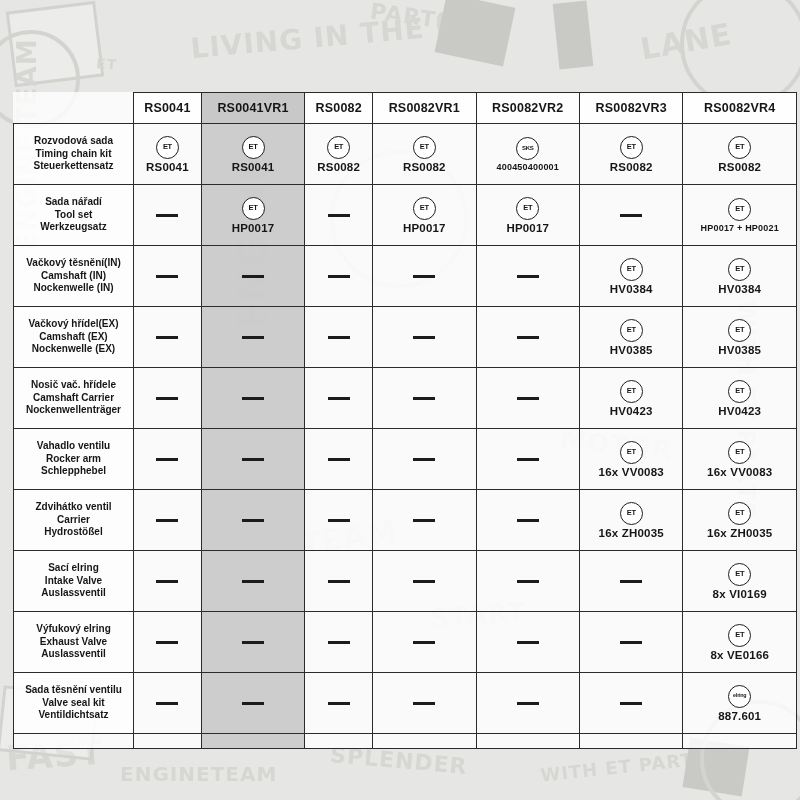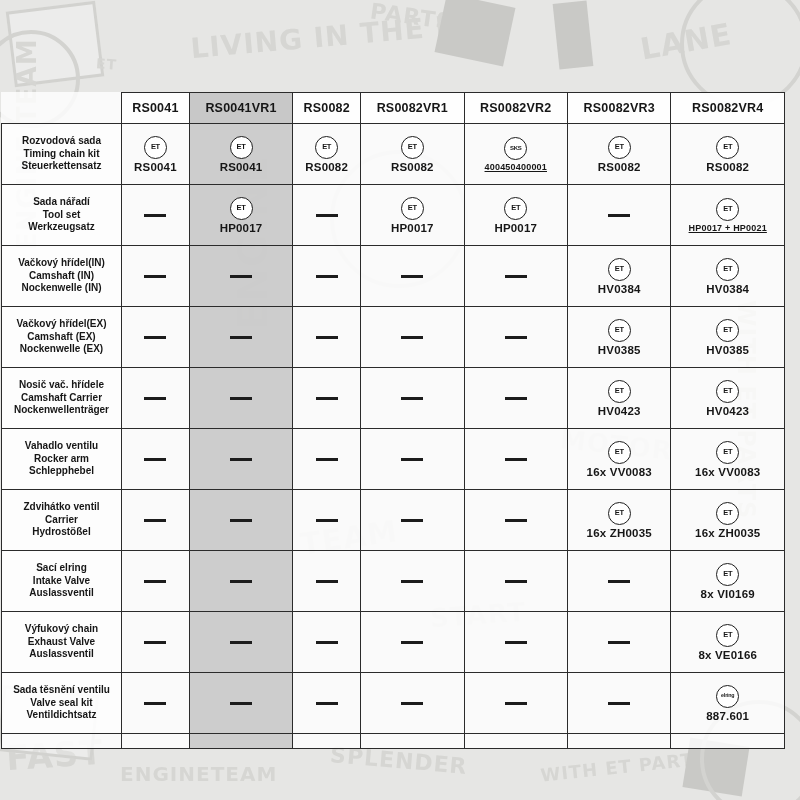--- a/index.html
+++ b/index.html
@@ -38,21 +38,21 @@
     position:absolute;border-radius:50%;
     border:4px solid #d3d3d0;
   }
   
   #sheet{
     position:absolute;
     left:0;top:0;width:800px;height:800px;
   }
   table{
     position:absolute;
-    left:1px;top:92px;
+    left:13px;top:92px;
     width:784px;
     border-collapse:collapse;
     background:rgba(255,255,255,0.80);
   }
   table td,table th{
     border:1px solid #2b2b2b;
     padding:0;
     text-align:center;
     vertical-align:middle;
     font-size:10.5px;
@@ -76,21 +76,21 @@
   }
   .rowhead .l2{font-weight:bold;}
   tbody td{height:52px;}
   .cell{
     display:flex;flex-direction:column;align-items:center;justify-content:center;
     gap:2px;height:100%;
   }
   .code{
     font-size:11.5px;font-weight:bold;letter-spacing:.2px;white-space:nowrap;
   }
-  .code.small{font-size:9px;text-decoration:underline;}
+  .code.small{font-size:9px;}
   .dash{
     display:block;width:22px;height:3px;background:#1c1c1c;margin:0 auto;
   }
   
   .hl{background:rgba(150,150,150,0.45)!important;}
   thead th.hl{background:rgba(150,150,150,0.5)!important;margin-left:24px;}
   
   .logo{
     width:21px;height:21px;border-radius:50%;
     border:1.6px solid #1d1d1d;
@@ -275,21 +275,21 @@
             <div class="cell">
               <span class="logo et">
                 <span>ET</span>
               </span>
               <span class="code small">HP0017 + HP0021</span>
             </div>
           </td>
         </tr>
         <tr>
           <td class="rowhead">
-            <div>Vačkový hřídel(IN)</div>
+            <div>Vačkový těsnění(IN)</div>
             <div class="l2">Camshaft (IN)</div>
             <div>Nockenwelle (IN)</div>
           </td>
           <td>
             <div class="cell">
               <span class="dash"></span>
             </div>
           </td>
           <td class="hl">
             <div class="cell">
@@ -560,21 +560,21 @@
             <div class="cell">
               <span class="logo et">
                 <span>ET</span>
               </span>
               <span class="code">8x VI0169</span>
             </div>
           </td>
         </tr>
         <tr>
           <td class="rowhead">
-            <div>Výfukový chain</div>
+            <div>Výfukový elring</div>
             <div class="l2">Exhaust Valve</div>
             <div>Auslassventil</div>
           </td>
           <td>
             <div class="cell">
               <span class="dash"></span>
             </div>
           </td>
           <td class="hl">
             <div class="cell">

